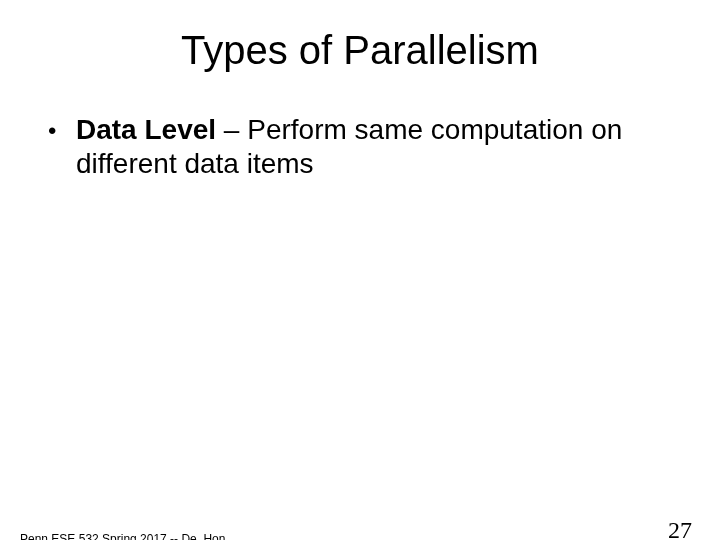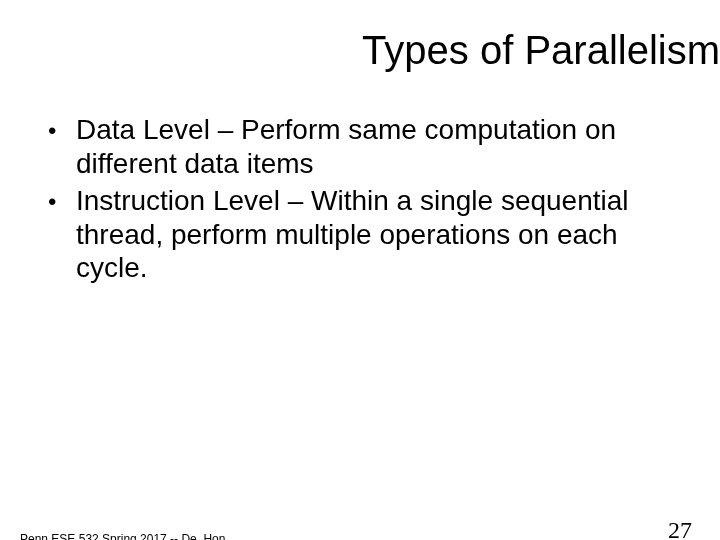--- a/index.html
+++ b/index.html
@@ -12,21 +12,21 @@
     color: #000;
     overflow: hidden;
   }
   .slide {
     position: relative;
     width: 720px;
     height: 540px;
     box-sizing: border-box;
   }
   .title {
-    text-align: right;
+    text-align: center;
     font-size: 40px;
     font-weight: 400;
     margin-top: 28px;
     margin-bottom: 40px;
   }
   .body {
     margin-left: 48px;
     margin-right: 60px;
   }
   ul.bullets {
@@ -41,21 +41,21 @@
     padding-left: 28px;
     text-indent: -28px;
   }
   ul.bullets > li::before {
     content: "•";
     display: inline-block;
     width: 28px;
     text-indent: 0;
     font-size: 24px;
   }
-  .b { font-weight: 400; }
+  .b { font-weight: 700; }
   .footer-left {
     position: absolute;
     left: 20px;
     bottom: 22px;
     font-size: 12px;
   }
   .footer-right {
     position: absolute;
     right: 28px;
     bottom: 24px;
@@ -66,20 +66,19 @@
 </head>
 <body>
 
 <div class="slide">
 
   <div class="title">Types of Parallelism</div>
 
   <div class="body">
     <ul class="bullets">
       <li><span class="b">Data Level</span><span> – Perform same computation on different data items</span></li>
-      <li><span class="b">Instruction Level</span><span> – Within a single sequential thread, perform multiple operations on each cycle.</span></li>
     </ul>
   </div>
 
   <div class="footer-left">Penn ESE 532 Spring 2017 -- De. Hon</div>
   <div class="footer-right">27</div>
 
 </div>
 
 </body></html>

